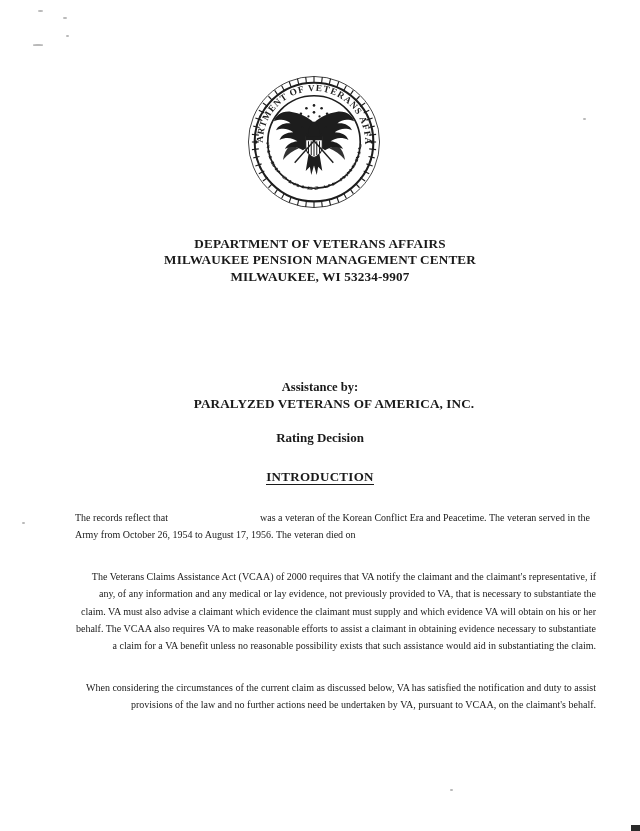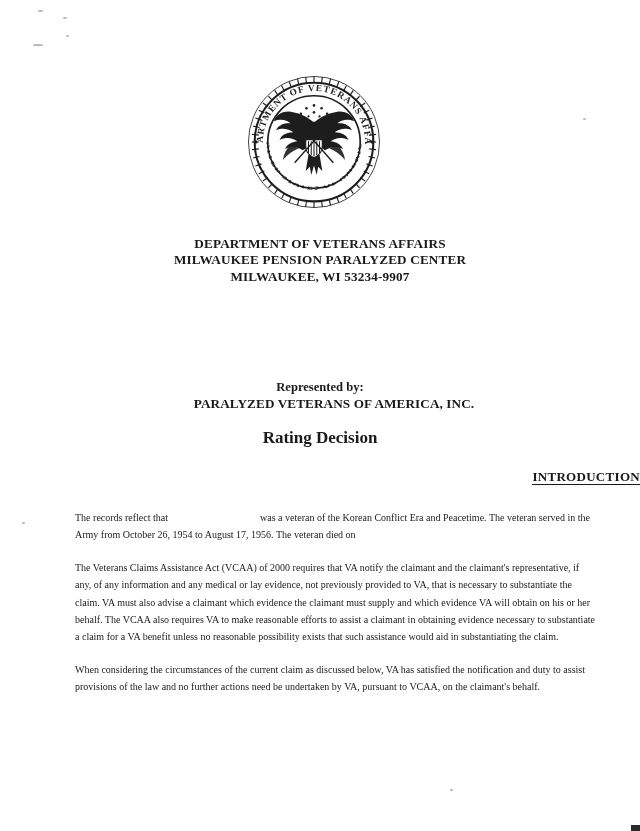--- a/index.html
+++ b/index.html
@@ -57,48 +57,48 @@
     font-size: 13.2px;
     line-height: 16.4px;
     letter-spacing: 0.15px;
     white-space: nowrap;
   }
   .agency-block { top: 236px; }
   .rep-block    { top: 379px; }
   .rep-line1 { font-weight: bold; font-size: 12.6px; line-height: 16px; }
   .rep-line2 { font-weight: bold; font-size: 13.2px; line-height: 17px; letter-spacing: .1px; margin-left: 28px; }
   .decision-block { top: 430px; }
-  .dec-line { font-weight: bold; font-size: 17px; line-height: 16px; }
+  .dec-line { font-weight: bold; font-size: 13px; line-height: 16px; }
 
   .section-heading {
     position: absolute;
     left: 0;
     top: 469px;
     width: 640px;
-    text-align: right;
+    text-align: center;
     font-weight: bold;
     font-size: 13px;
     letter-spacing: .3px;
   }
   .section-heading span {
     border-bottom: 1.6px solid #1a1a1a;
     padding-bottom: 0px;
   }
 
   
   .body {
     position: absolute;
     left: 75px;
     top: 509px;
     width: 521px;
     font-size: 10px;
     line-height: 17.4px;
   }
   .para { margin: 0; }
-  .para + .para { margin-top: 15px; }
+  .para + .para { margin-top: 24px; text-align: right; }
   .gap-intro { display: inline-block; width: 92px; }
   .indent-line { display: block; text-indent: 128px; }
 </style>
 </head>
 <body>
 
 <div class="page">
 
   <div class="speck" style="left:38px;top:10px;width:5px;height:2px;"></div>
   <div class="speck" style="left:33px;top:44px;width:10px;height:1.5px;"></div>
@@ -250,26 +250,26 @@
 
       <g fill="#1d1d1d">
         <path d="M66 104 C 60 110, 56 118, 55 126 C 62 118, 70 112, 78 109 Z" opacity="0.9"></path>
         <path d="M134 104 C 140 110, 144 118, 145 126 C 138 118, 130 112, 122 109 Z" opacity="0.9"></path>
       </g>
     </svg>
   </div>
 
   <div class="center-block agency-block">
     <div class="hdr-line">DEPARTMENT OF VETERANS AFFAIRS</div>
-    <div class="hdr-line">MILWAUKEE PENSION PARALYZED CENTER</div>
+    <div class="hdr-line">MILWAUKEE PENSION MANAGEMENT CENTER</div>
     <div class="hdr-line">MILWAUKEE, WI 53234-9907</div>
   </div>
 
   <div class="center-block rep-block">
-    <div class="rep-line1">Represented by:</div>
+    <div class="rep-line1">Assistance by:</div>
     <div class="rep-line2">PARALYZED VETERANS OF AMERICA, INC.</div>
   </div>
 
   <div class="center-block decision-block">
     <div class="dec-line">Rating Decision</div>
   </div>
 
   <div class="section-heading">
     <span>INTRODUCTION</span>
   </div>

